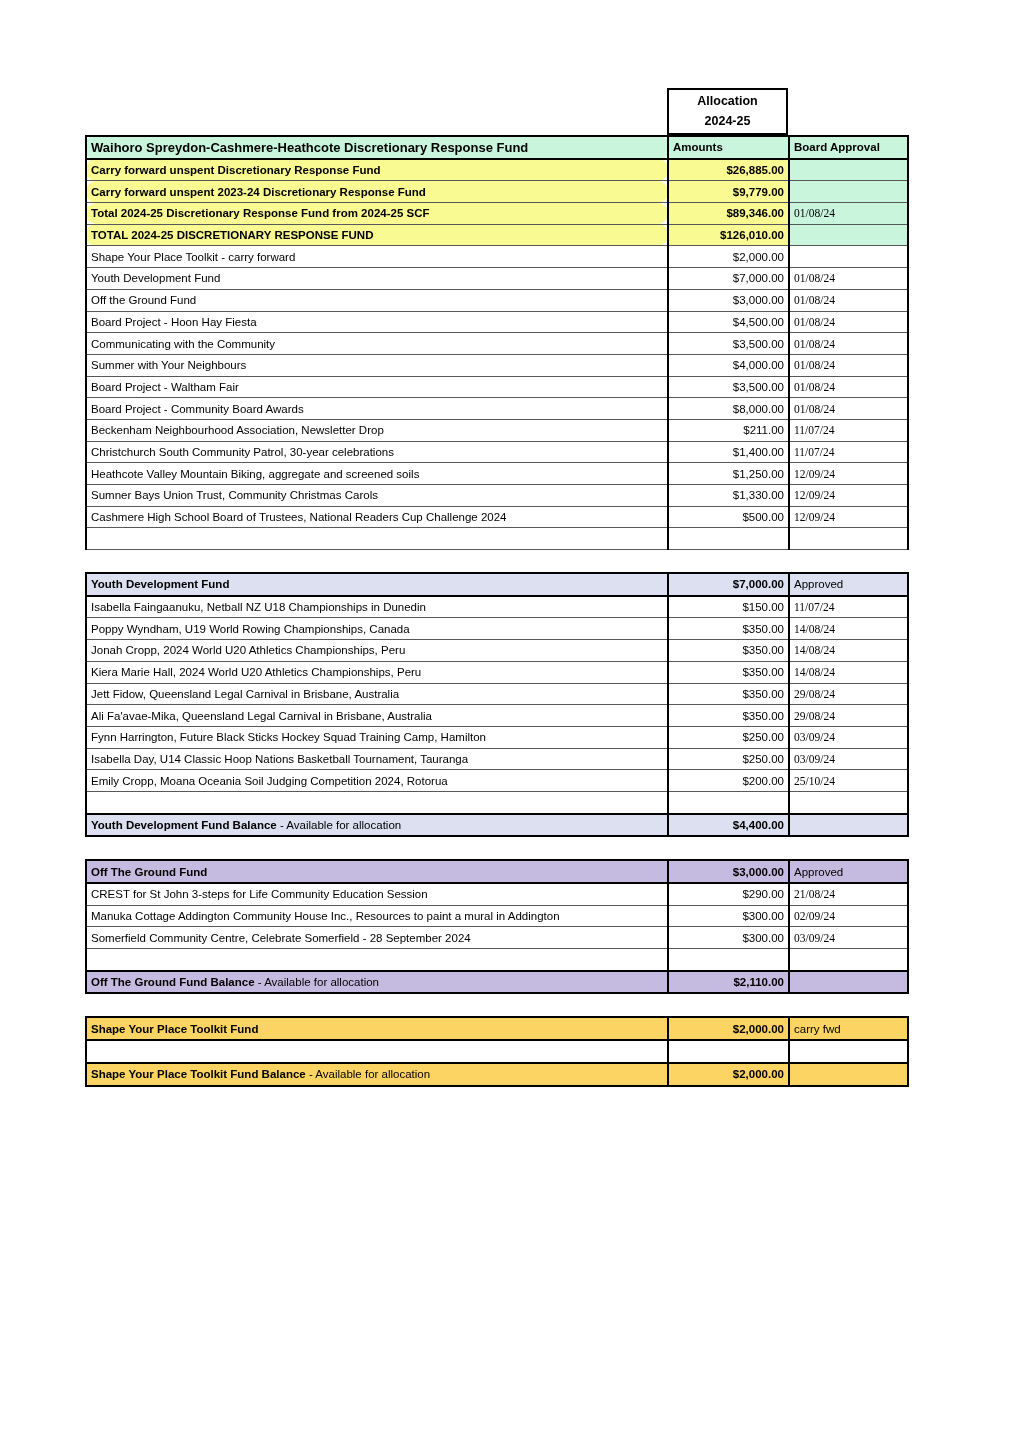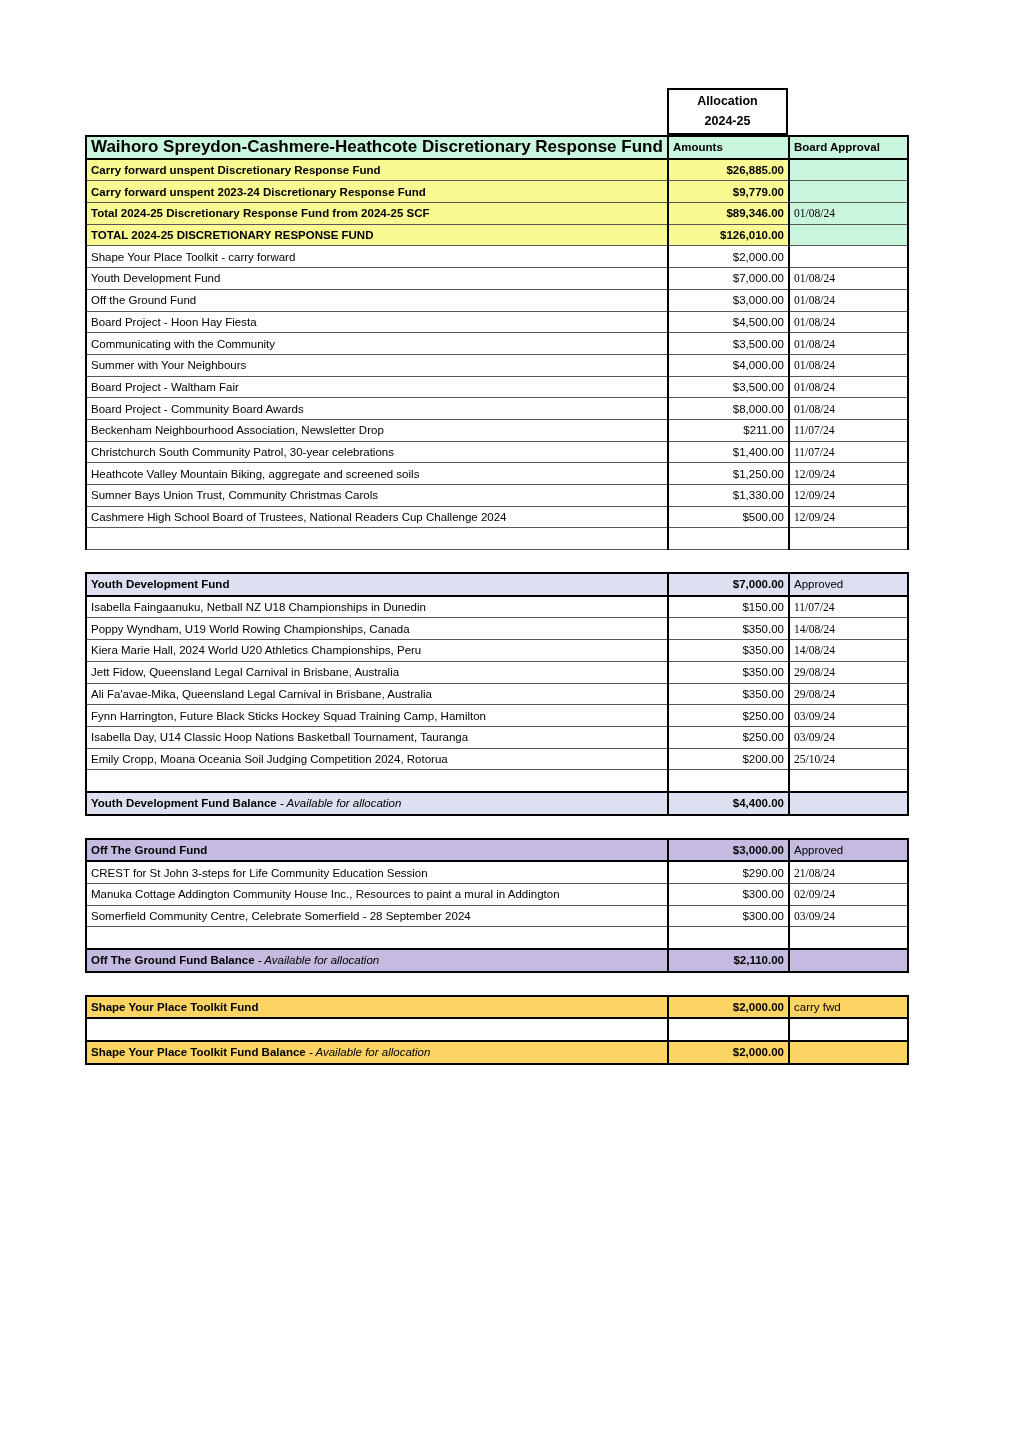--- a/index.html
+++ b/index.html
@@ -75,41 +75,41 @@
   
   tr.hdr td, tr.total td, tr.balance td, tr.section td {
     border-top: 2px solid #000;
     border-bottom: 2px solid #000;
   }
   tr.hdr td:first-child, tr.total td:first-child,
   tr.balance td:first-child, tr.section td:first-child { border-left: 2px solid #000; }
   tr.hdr td:last-child, tr.total td:last-child,
   tr.balance td:last-child, tr.section td:last-child { border-right: 2px solid #000; }
 
-  tr.body td:first-child { border-left: 2px solid #000; }
+  tr.body td:first-child { border-left: 2px solid #000; border-radius: 10px; }
   tr.body td:last-child  { border-right: 2px solid #000; font-family: Liberation Serif, serif; }
   tr.body td.amt, tr.body td.appr { border-left: 2px solid #000; }
   tr.hdr td.amt, tr.hdr td.appr,
   tr.total td.amt, tr.total td.appr,
   tr.balance td.amt, tr.balance td.appr,
   tr.section td.amt, tr.section td.appr { border-left: 2px solid #000; }
 
   tr.last td { border-bottom: 2px solid #000; }
 
   
   .fill-mint    { background: #c8f5dc; }
   .fill-yellow  { background: #fafa93; }
   .fill-yellow2 { background: #ffff9e; }
   .fill-white   { background: #ffffff; }
   .fill-peri    { background: #dce0f0; }
   .fill-lav     { background: #c5bbe0; }
   .fill-gold    { background: #fbd464; margin-left: 36px; }
 
   .b    { font-weight: bold; }
-  .ital { font-style: italic; font-weight: normal; }
+  .ital { font-weight: normal; }
 
   .gap { height: 22px; }
 </style>
 </head>
 <body>
 
 <div class="page">
   <div class="sheet">
 
     <div class="alloc-caption-row">
@@ -122,21 +122,21 @@
     </div>
 
     <table class="fund">
       <colgroup>
           <col class="c-desc">
           <col class="c-amt">
           <col class="c-appr">
         </colgroup>
       <tbody>
         <tr class="hdr">
-          <td class="desc fill-mint b" style="font-size:17px;">Waihoro Spreydon-Cashmere-Heathcote Discretionary Response Fund</td>
+          <td class="desc fill-mint b" style="font-size:13px;border-radius:8px;">Waihoro Spreydon-Cashmere-Heathcote Discretionary Response Fund</td>
           <td class="appr fill-mint b">Amounts</td>
           <td class="appr fill-mint b">Board Approval</td>
         </tr>
 
         <tr class="body">
           <td class="desc fill-yellow b">Carry forward unspent Discretionary Response Fund</td>
           <td class="amt fill-yellow b">$26,885.00</td>
           <td class="appr fill-mint"></td>
         </tr>
         <tr class="body">
@@ -248,20 +248,25 @@
           <td class="desc fill-white">Isabella Faingaanuku, Netball NZ U18 Championships in Dunedin</td>
           <td class="amt fill-white">$150.00</td>
           <td class="appr fill-white">11/07/24</td>
         </tr>
         <tr class="body">
           <td class="desc fill-white">Poppy Wyndham, U19 World Rowing Championships, Canada</td>
           <td class="amt fill-white">$350.00</td>
           <td class="appr fill-white">14/08/24</td>
         </tr>
         <tr class="body">
+          <td class="desc fill-white">Jonah Cropp, 2024 World U20 Athletics Championships, Peru</td>
+          <td class="amt fill-white">$350.00</td>
+          <td class="appr fill-white">14/08/24</td>
+        </tr>
+        <tr class="body">
           <td class="desc fill-white">Kiera Marie Hall, 2024 World U20 Athletics Championships, Peru</td>
           <td class="amt fill-white">$350.00</td>
           <td class="appr fill-white">14/08/24</td>
         </tr>
         <tr class="body">
           <td class="desc fill-white">Jett Fidow, Queensland Legal Carnival in Brisbane, Australia</td>
           <td class="amt fill-white">$350.00</td>
           <td class="appr fill-white">29/08/24</td>
         </tr>
         <tr class="body">

